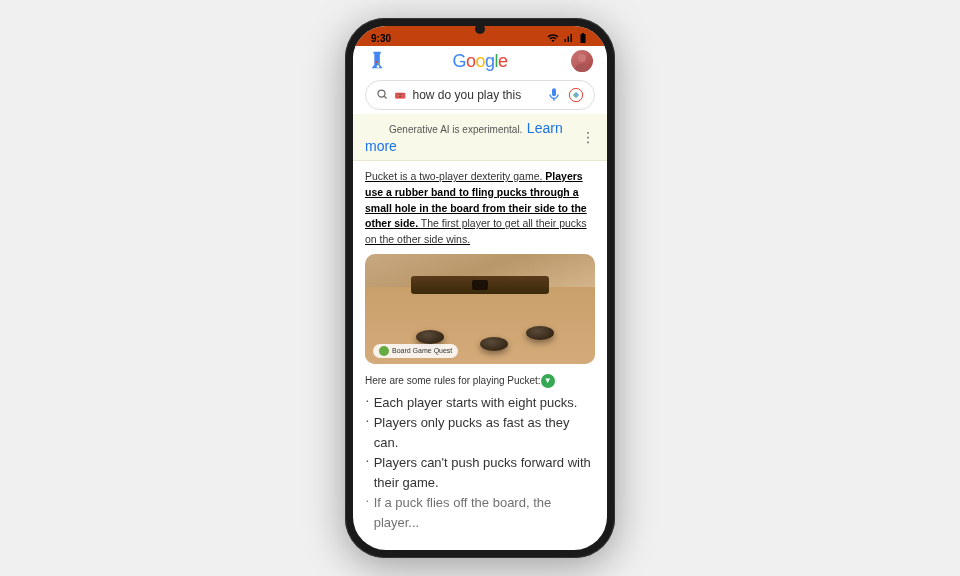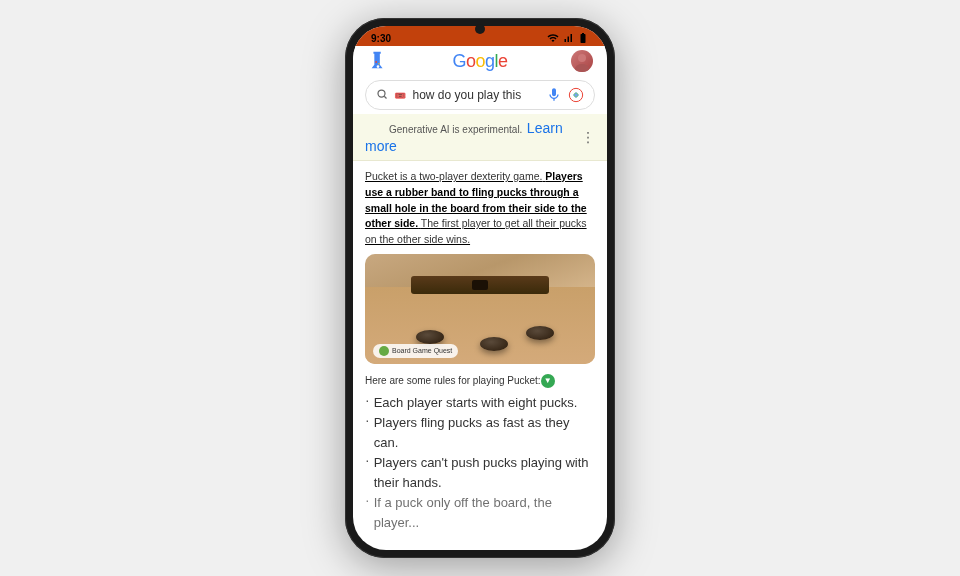--- a/index.html
+++ b/index.html
@@ -414,26 +414,26 @@
       <div class="rules-section">
         <div class="rules-header">
           <span class="rules-title">Here are some rules for playing Pucket:</span>
           <div class="rules-chevron">▼</div>
         </div>
         <ul class="rules-list">
           <li>
               <span>Each player starts with eight pucks.</span>
             </li>
           <li>
-              <span>Players fling pucks as fast as they can.</span>
+              <span>Players only pucks as fast as they can.</span>
             </li>
           <li>
-              <span>Players can't push pucks playing with their hands.</span>
+              <span>Players can't push pucks forward with their game.</span>
             </li>
           <li class="rules-list-partial">
-              <span>If a puck only off the board, the player...</span>
+              <span>If a puck flies off the board, the player...</span>
             </li>
         </ul>
       </div>
 
     </div>
   </div>
 </div>
 
 </body></html>

